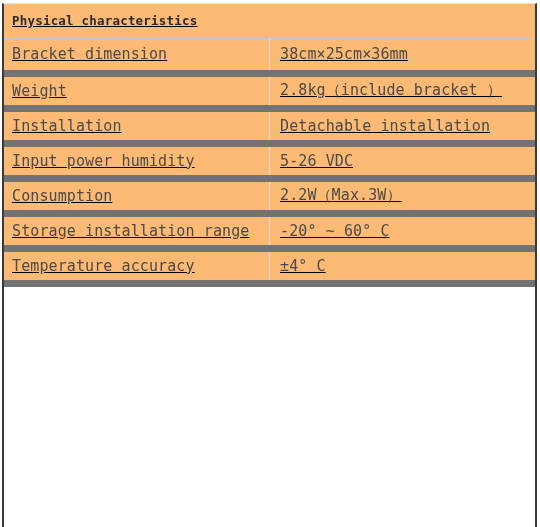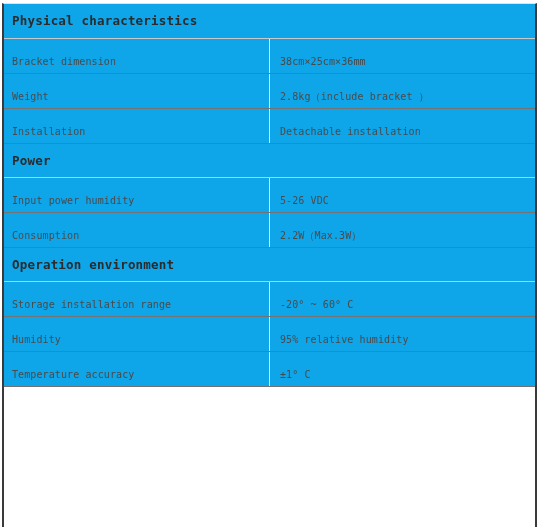--- a/index.html
+++ b/index.html
@@ -25,46 +25,47 @@
     border-right: 2px solid #3a3a3a;
     border-top: 1px solid #e2e2e2;
     box-sizing: border-box;
     background: #ffffff;
   }
 
   table.spec-table {
     width: 100%;
     border-collapse: collapse;
     table-layout: fixed;
-    background: #0ea5e9;
+    background: #fdba74;
+    text-decoration: underline;
   }
 
   
   tr.section-row > th {
     text-align: left;
     font-weight: bold;
     font-size: 12.5px;
     color: #2b2b2b;
     padding: 9px 0 9px 8px;
     height: 34px;
     box-sizing: border-box;
     border-top: 1px solid #c9c9c9;
     border-bottom: 1px solid #c9c9c9;
     letter-spacing: 0.2px;
     white-space: nowrap;
   }
 
   
   tr.data-row > td {
-    font-size: 10px;
+    font-size: 15px;
     color: #4a4a4a;
     height: 35px;
-    padding: 12px 0 0 8px;
+    padding: 0 0 0 8px;
     box-sizing: border-box;
-    border-bottom: 1px solid #737373;
+    border-bottom: 7px solid #737373;
     vertical-align: middle;
     letter-spacing: 0.1px;
     white-space: nowrap;
     overflow: hidden;
   }
   tr.data-row > td.cell-label {
     width: 225px;
     border-right: 1px solid #ededed;
   }
   tr.data-row > td.cell-value {
@@ -92,44 +93,34 @@
       </tr>
       <tr class="data-row">
         <td class="cell-label">Weight</td>
         <td class="cell-value">2.8kg（include bracket ）</td>
       </tr>
       <tr class="data-row">
         <td class="cell-label">Installation</td>
         <td class="cell-value">Detachable installation</td>
       </tr>
 
-      <tr class="section-row">
-        <th colspan="2">Power</th>
-      </tr>
       <tr class="data-row">
         <td class="cell-label">Input power humidity</td>
         <td class="cell-value">5-26 VDC</td>
       </tr>
       <tr class="data-row">
         <td class="cell-label">Consumption</td>
         <td class="cell-value">2.2W（Max.3W）</td>
       </tr>
 
-      <tr class="section-row">
-        <th colspan="2">Operation environment</th>
-      </tr>
       <tr class="data-row">
         <td class="cell-label">Storage installation range</td>
         <td class="cell-value">-20° ~ 60° C</td>
       </tr>
-      <tr class="data-row">
-        <td class="cell-label">Humidity</td>
-        <td class="cell-value">95% relative humidity</td>
-      </tr>
 
       <tr class="data-row">
         <td class="cell-label">Temperature accuracy</td>
-        <td class="cell-value">±1° C</td>
+        <td class="cell-value">±4° C</td>
       </tr>
 
     </tbody>
   </table>
 </div>
 
 </body></html>

